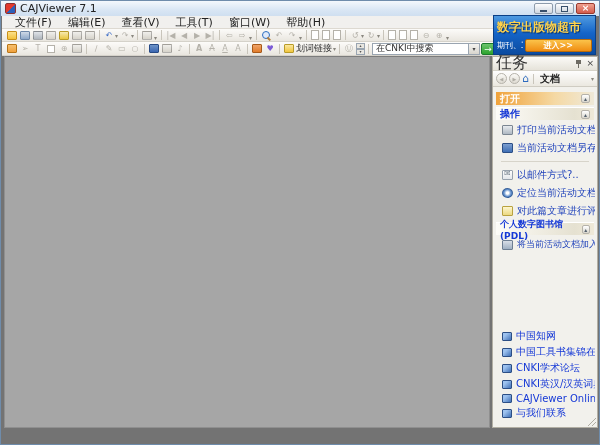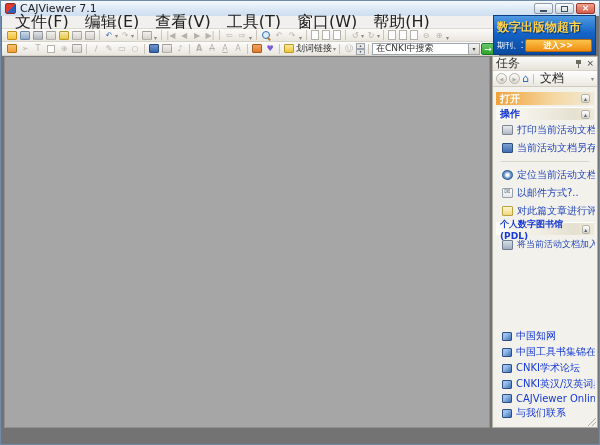--- a/index.html
+++ b/index.html
@@ -14,21 +14,21 @@
     background:linear-gradient(135deg,#e23a2e 0 50%,#2d5fb8 50% 100%); border:1px solid #8a3030; }
   .winbtns { position:absolute; right:4px; top:2px; display:flex; gap:2px; }
   .wbtn { width:19px; height:11px; border:1px solid #8d9bab; border-radius:2px;
     background:linear-gradient(180deg,#fdfdfd,#cfd7e0); display:flex; align-items:center; justify-content:center; }
   .wbtn .bar { width:7px; height:2px; background:#39506b; margin-top:5px; }
   .wbtn .box { width:7px; height:6px; border:1px solid #39506b; }
   .wbtn.close { background:linear-gradient(180deg,#f0a08e,#d25b4c); border-color:#993a2e;
     color:#fff; font-size:9px; line-height:9px; font-weight:bold; }
   
   .menubar { position:absolute; left:1px; top:15px; width:494px; height:13px; background:#f1f0ee;
-    display:flex; align-items:center; gap:2px; padding-left:6px; font-size:16px; color:#222;
+    display:flex; align-items:center; gap:2px; padding-left:6px; font-size:11px; color:#222;
     border-bottom:1px solid #ddd9d1; }
   .menuitem { padding:0 7px; }
   
   .tbrow { position:absolute; left:1px; background:linear-gradient(180deg,#fcfbf9,#e9e6df);
     display:flex; align-items:center; padding-left:4px; gap:1px;
     border-bottom:1px solid #d5d2ca; }
   .tb1 { top:28px; width:494px; height:13px; }
   .tb2 { top:41px; width:497px; height:14px; }
   .ti { width:12px; height:11px; display:flex; align-items:center; justify-content:center;
         font-size:8px; color:#8a8districts; color:#8a877f; flex:none; }
@@ -69,32 +69,32 @@
     background:linear-gradient(180deg,#fbc34a,#ef8d12); border:1px solid #b86a08; border-radius:2px;
     padding:0 18px; }
   
   .mainarea { position:absolute; left:3px; top:55px; width:486px; height:372px;
     background:#a6a6a6; border:1px solid #8f8f8f; border-top-color:#7c7c7c; }
   
   .pane { position:absolute; left:491px; top:55px; width:106px; height:372px;
     background:#f2f1ec; border:1px solid #b2afa4; display:flex; flex-direction:column; font-size:11px; }
   .phead { height:14px; display:flex; align-items:center; padding:0 3px; gap:3px;
     background:linear-gradient(180deg,#fbfaf7,#e6e3da); border-bottom:1px solid #d5d2c8; color:#333; }
-  .phead .ptitle { flex:1; font-size:12px; }
+  .phead .ptitle { flex:1; font-size:16px; }
   .pin { width:8px; height:9px; position:relative; }
   .pin::before { content:""; position:absolute; left:1px; top:1px; width:5px; height:4px; background:#6e6b63; }
   .pin::after { content:""; position:absolute; left:3px; top:5px; width:1px; height:4px; background:#6e6b63; }
   .pclose { font-size:9px; color:#444; line-height:9px; }
   .ptools { height:16px; display:flex; align-items:center; gap:2px; padding:0 3px;
     background:linear-gradient(180deg,#fefefe,#ebe8e0); border-bottom:1px solid #cfccc2; }
   .navcirc { width:11px; height:11px; border-radius:50%; border:1px solid #b5b2aa;
     background:linear-gradient(180deg,#fbfaf7,#dedbd2); color:#b0ada5; font-size:5px;
     display:flex; align-items:center; justify-content:center; }
   .homeico { font-size:11px; color:#2d6bbf; line-height:11px; }
-  .docsel { flex:1; font-size:12px; color:#222; padding-left:2px; }
+  .docsel { flex:1; font-size:10px; color:#222; padding-left:2px;font-weight:bold; }
   .pbody { flex:1; position:relative; padding:3px 2px; overflow:hidden; }
   .sec { display:flex; justify-content:space-between; align-items:center; height:13px;
     padding:0 4px; margin:2px 1px 1px; font-weight:bold; font-size:10px; }
   .sec .chev { font-size:6px; color:#55616e; background:linear-gradient(180deg,#fff,#d8d5cb);
     border:1px solid #b5b2aa; border-radius:2px; width:9px; height:9px; line-height:8px; text-align:center; }
   .sec-open { background:linear-gradient(90deg,#f0a23a,#f5d9a4 60%,#efe9d8); color:#fff;gap:12px; }
   .sec-std { background:linear-gradient(90deg,#fdfcf8,#e5e1d1 80%,#efe9d8); color:#1538d6;
     border-top:1px solid #fff; }
   .pitem { display:flex; align-items:center; gap:4px; padding:2px 2px 2px 7px; color:#2244bb;
     font-size:10px; white-space:nowrap; overflow:hidden; }
@@ -343,26 +343,26 @@
       <div class="pitem">
         <span class="iico printer"></span>
         <span>打印当前活动文档...</span>
       </div>
       <div class="pitem">
         <span class="iico disk"></span>
         <span>当前活动文档另存为...</span>
       </div>
       <div class="hr"></div>
       <div class="pitem">
+        <span class="iico mailc"></span>
+        <span>以邮件方式?..</span>
+      </div>
+      <div class="pitem">
         <span class="iico target"></span>
         <span>定位当前活动文档</span>
-      </div>
-      <div class="pitem">
-        <span class="iico mailc"></span>
-        <span>以邮件方式?..</span>
       </div>
       <div class="pitem">
         <span class="iico commentc"></span>
         <span>对此篇文章进行评论</span>
       </div>
 
       <div class="sec sec-std" style="font-size:9px">
         <span>个人数字图书馆(PDL)</span>
         <span class="chev">▴</span>
       </div>

